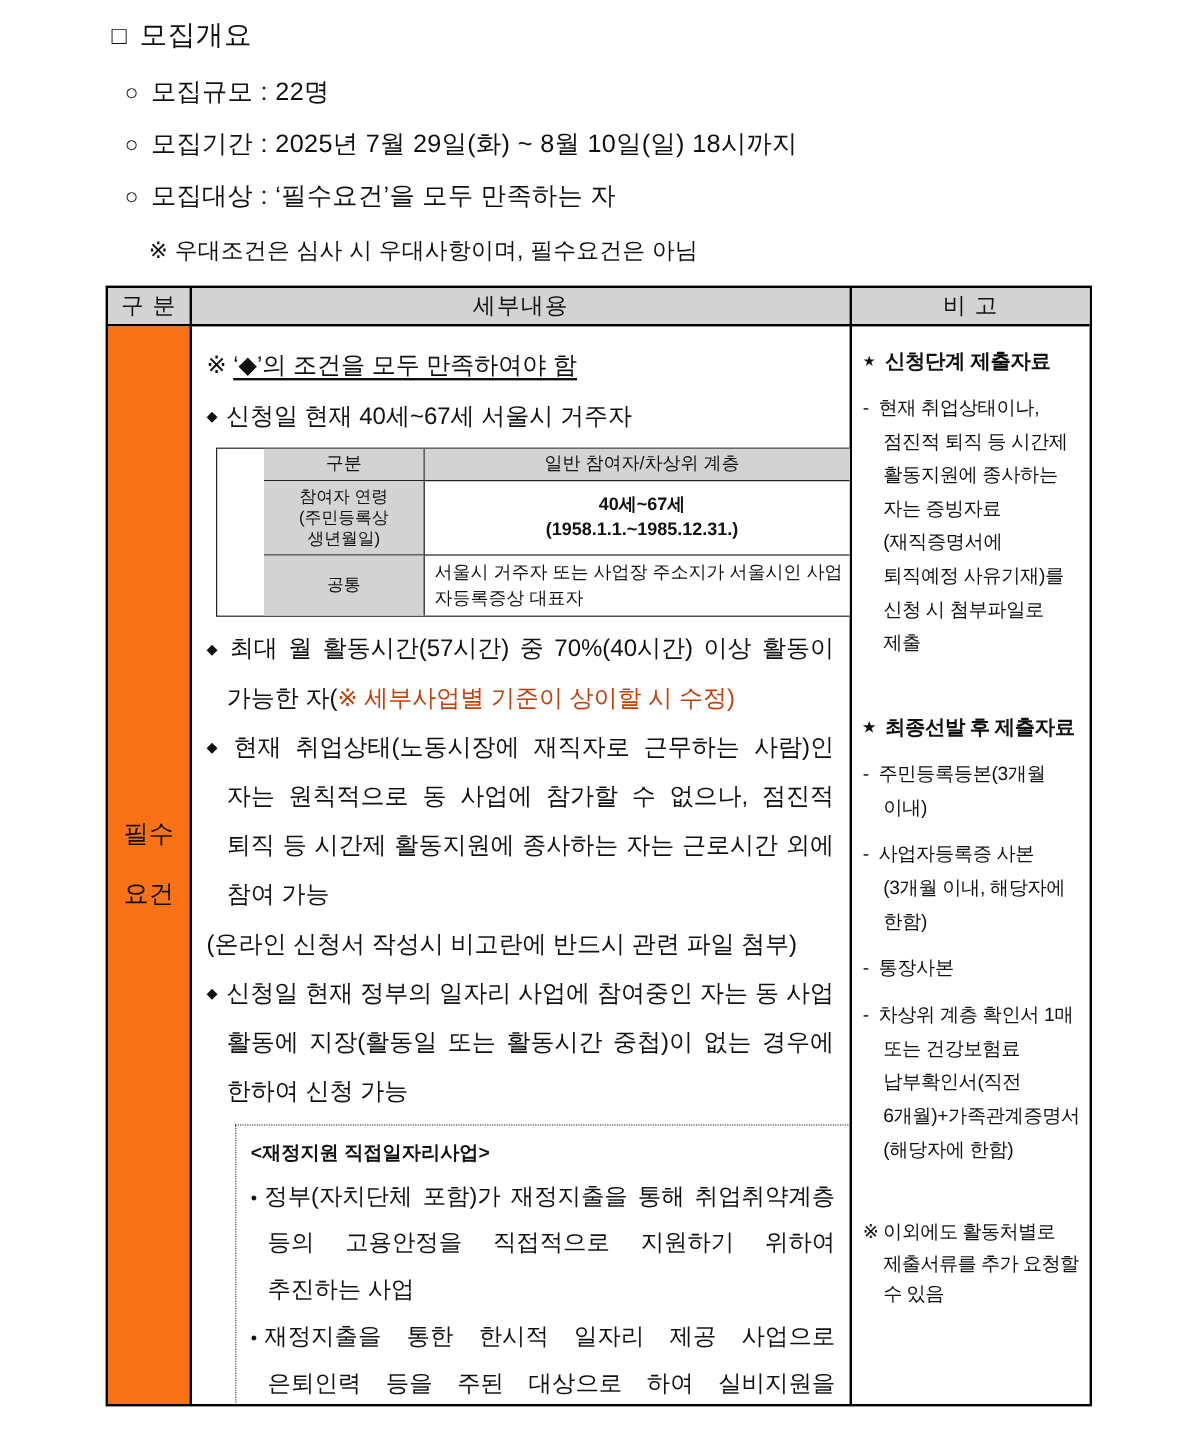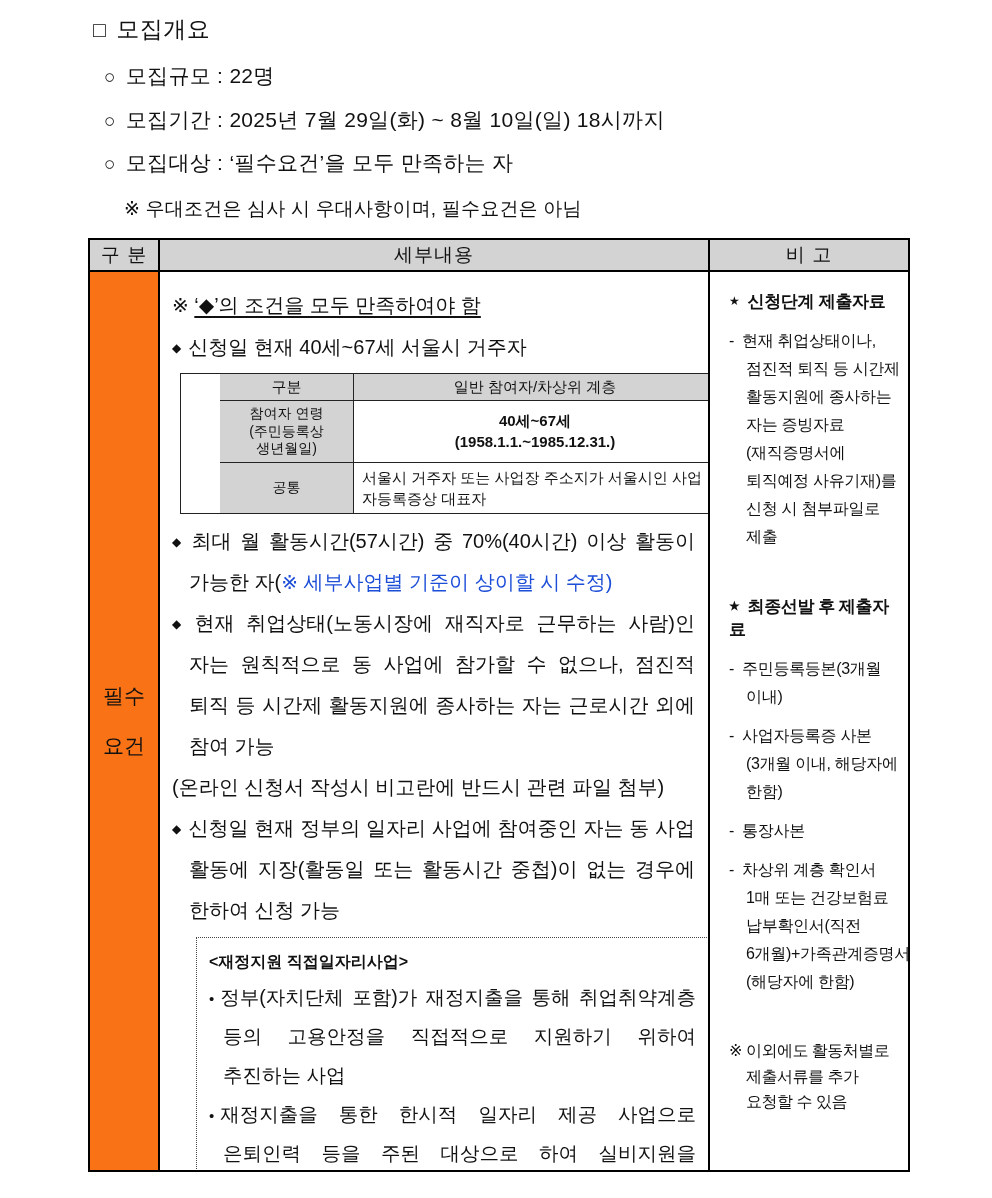--- a/index.html
+++ b/index.html
@@ -32,29 +32,29 @@
     font-size: 19px; border-bottom: 2px solid #000; letter-spacing: 1px;
   }
   .hcell.c1, .hcell.c2 { border-right: 2px solid #000; }
   .bcell { overflow: hidden; }
   .rowlabel {
     background: #f97316; border-right: 2px solid #000;
     display: flex; align-items: center; justify-content: center;
     font-size: 21px; white-space: pre-line; text-align: center; line-height: 2.4;
   }
   .detail { border-right: 2px solid #000; padding: 13px 13px 0 12px; font-size: 20px; }
-  .remarks { padding: 18px 8px 0 19px; font-size: 16px; }
+  .remarks { padding: 18px 8px 0 9px; font-size: 16px; }
 
   
   .d-line { line-height: 2.05; text-align: justify; word-break: keep-all; }
   .intro { margin-bottom: 1px; }
   .intro .ul { text-decoration: underline; text-underline-offset: 4px; margin-top: 44px; }
   .bullet { padding-left: 17px; text-indent: -17px; line-height: 2.05; text-align: justify; word-break: keep-all; }
   .dm { font-size: 12px; margin-right: 7px; vertical-align: 2px; }
-  .red { color: #1d4ed8; }
+  .red { color: #c2410c; }
 
   
   .itbl {
     margin: 5px 0 7px 8px; width: 537px;
     display: grid; grid-template-columns: 134px 1fr;
     border: 1px solid #222; background: #fff;
     font-size: 15px; text-align: center; line-height: 1.25; padding-left: 39px;
   }
   .itbl > div { border-right: 1px solid #222; border-bottom: 1px solid #222; padding: 3px 4px; display: flex; flex-direction: column; justify-content: center; }
   .itbl > div:nth-child(2n) { border-right: none; }

